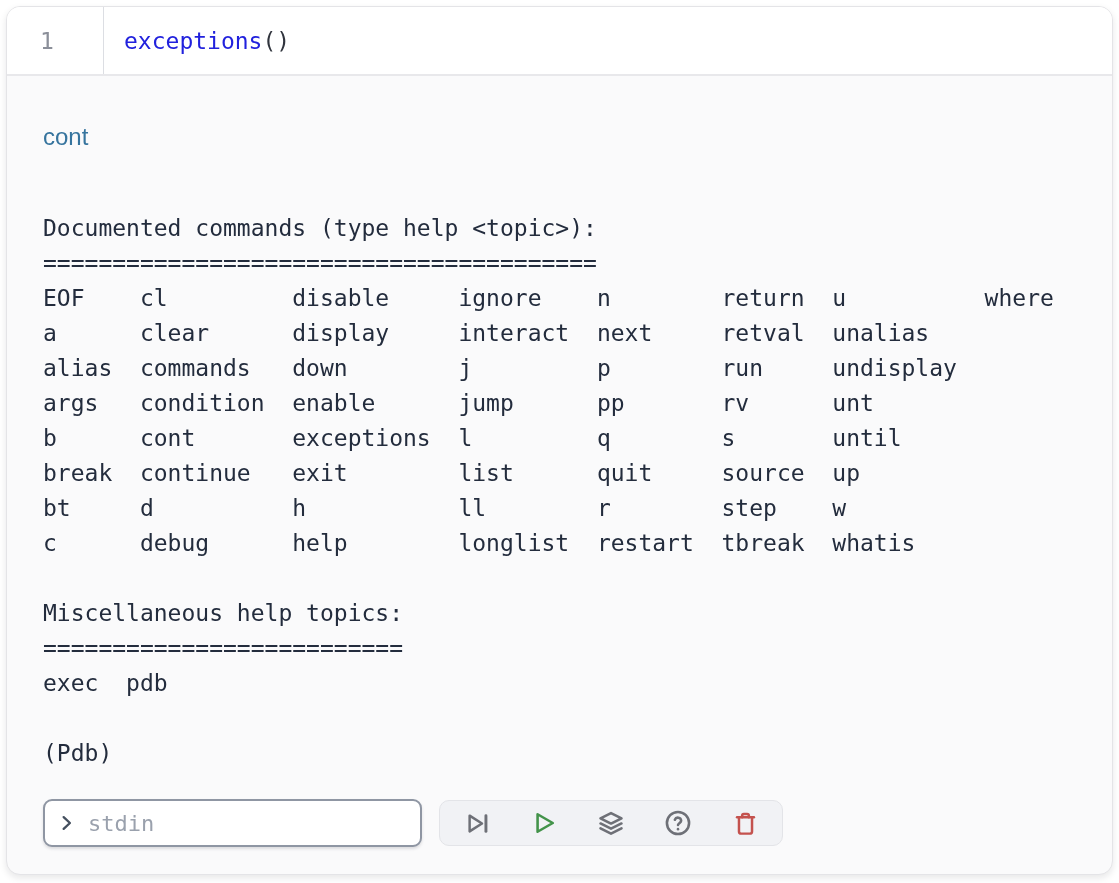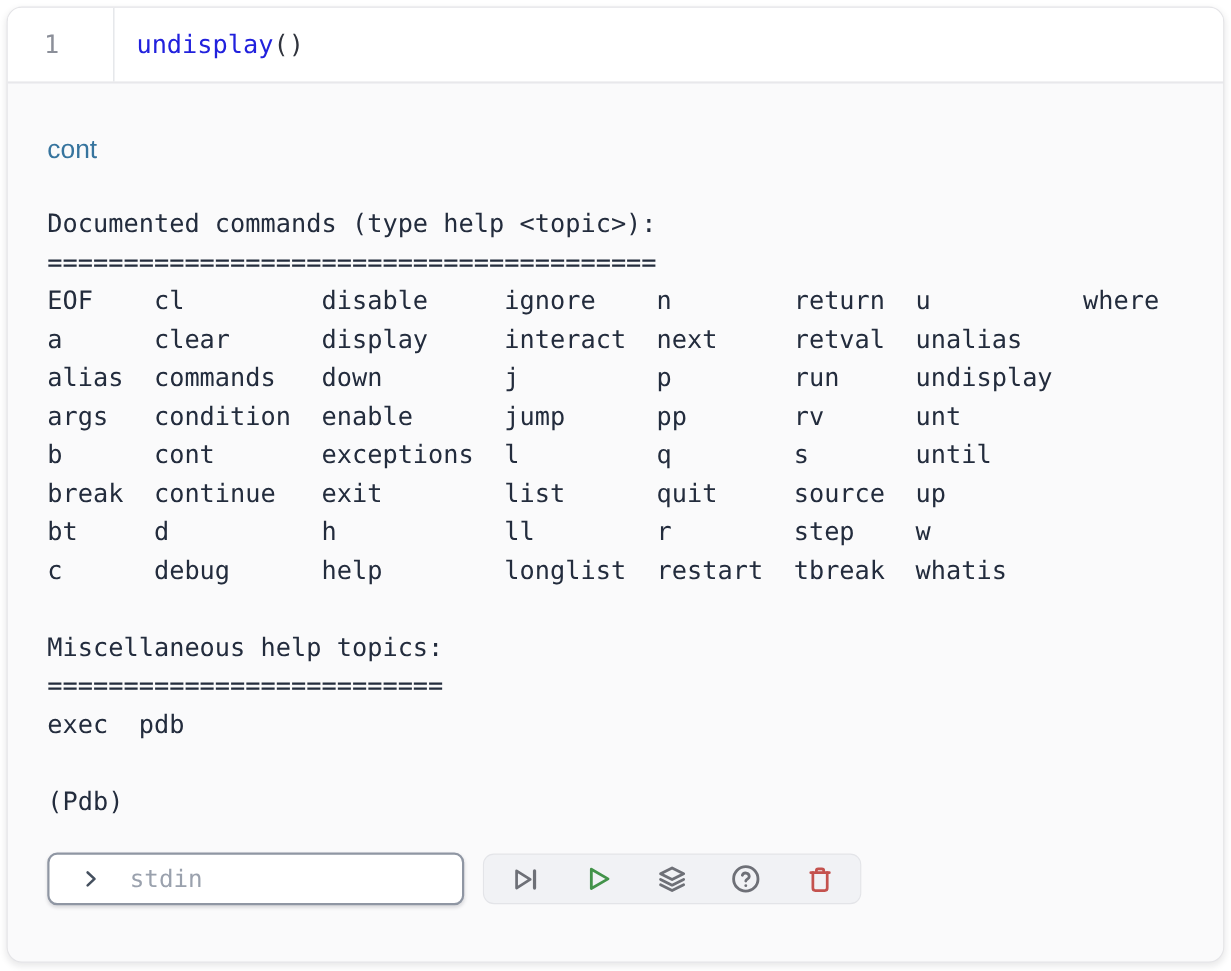--- a/index.html
+++ b/index.html
@@ -41,39 +41,39 @@
   }
   .tok-builtin { color: #2121dd; }
   .tok-punct   { color: #30343d; }
   
   .output { padding: 47px 36px 0 36px; }
   .help-echo {
     font: 400 24px "Liberation Sans", sans-serif;
     color: #36749e; line-height: 28px;
   }
   pre.console-text {
-    margin: 36px 0 0 0;
+    margin: 60px 0 0 0;
     font: 23px "DejaVu Sans Mono", monospace;
     line-height: 35px;
     color: #232c3d;
     white-space: pre;
   }
   
   .io-row {
     display: flex; align-items: center;
     margin-top: 28px; gap: 17px;
   }
   .stdin-box {
     width: 379px; height: 48px;
     background: #ffffff;
     border: 2px solid #8f96a3;
     border-radius: 9px;
     box-shadow: 0 2px 3px rgba(40,45,60,0.14);
     display: flex; align-items: center;
-    padding: 0 28px; gap: 23px;
+    padding: 0 12px; gap: 9px;
   }
   .stdin-box input {
     border: none; outline: none; flex: 1; min-width: 0;
     font: 22px "DejaVu Sans Mono", monospace;
     color: #3a4354; background: transparent;
   }
   .stdin-box input::placeholder { color: #9aa1ad; opacity: 1; }
   .toolbar {
     height: 46px;
     background: #f1f2f5;
@@ -102,21 +102,21 @@
 </head>
 <body>
 
 <div class="panel">
 
   <div class="editor-row">
     <div class="gutter">
       <span class="line-num">1</span>
     </div>
     <div class="code-line">
-        <span class="tok-builtin">undisplay</span>
+        <span class="tok-builtin">exceptions</span>
         <span class="tok-punct">()</span>
       </div>
   </div>
 
   <div class="output">
     <div class="help-echo">cont</div>
 
     <pre class="console-text">Documented commands (type help &lt;topic&gt;):
 ========================================
 EOF    cl         disable     ignore    n        return  u          where

